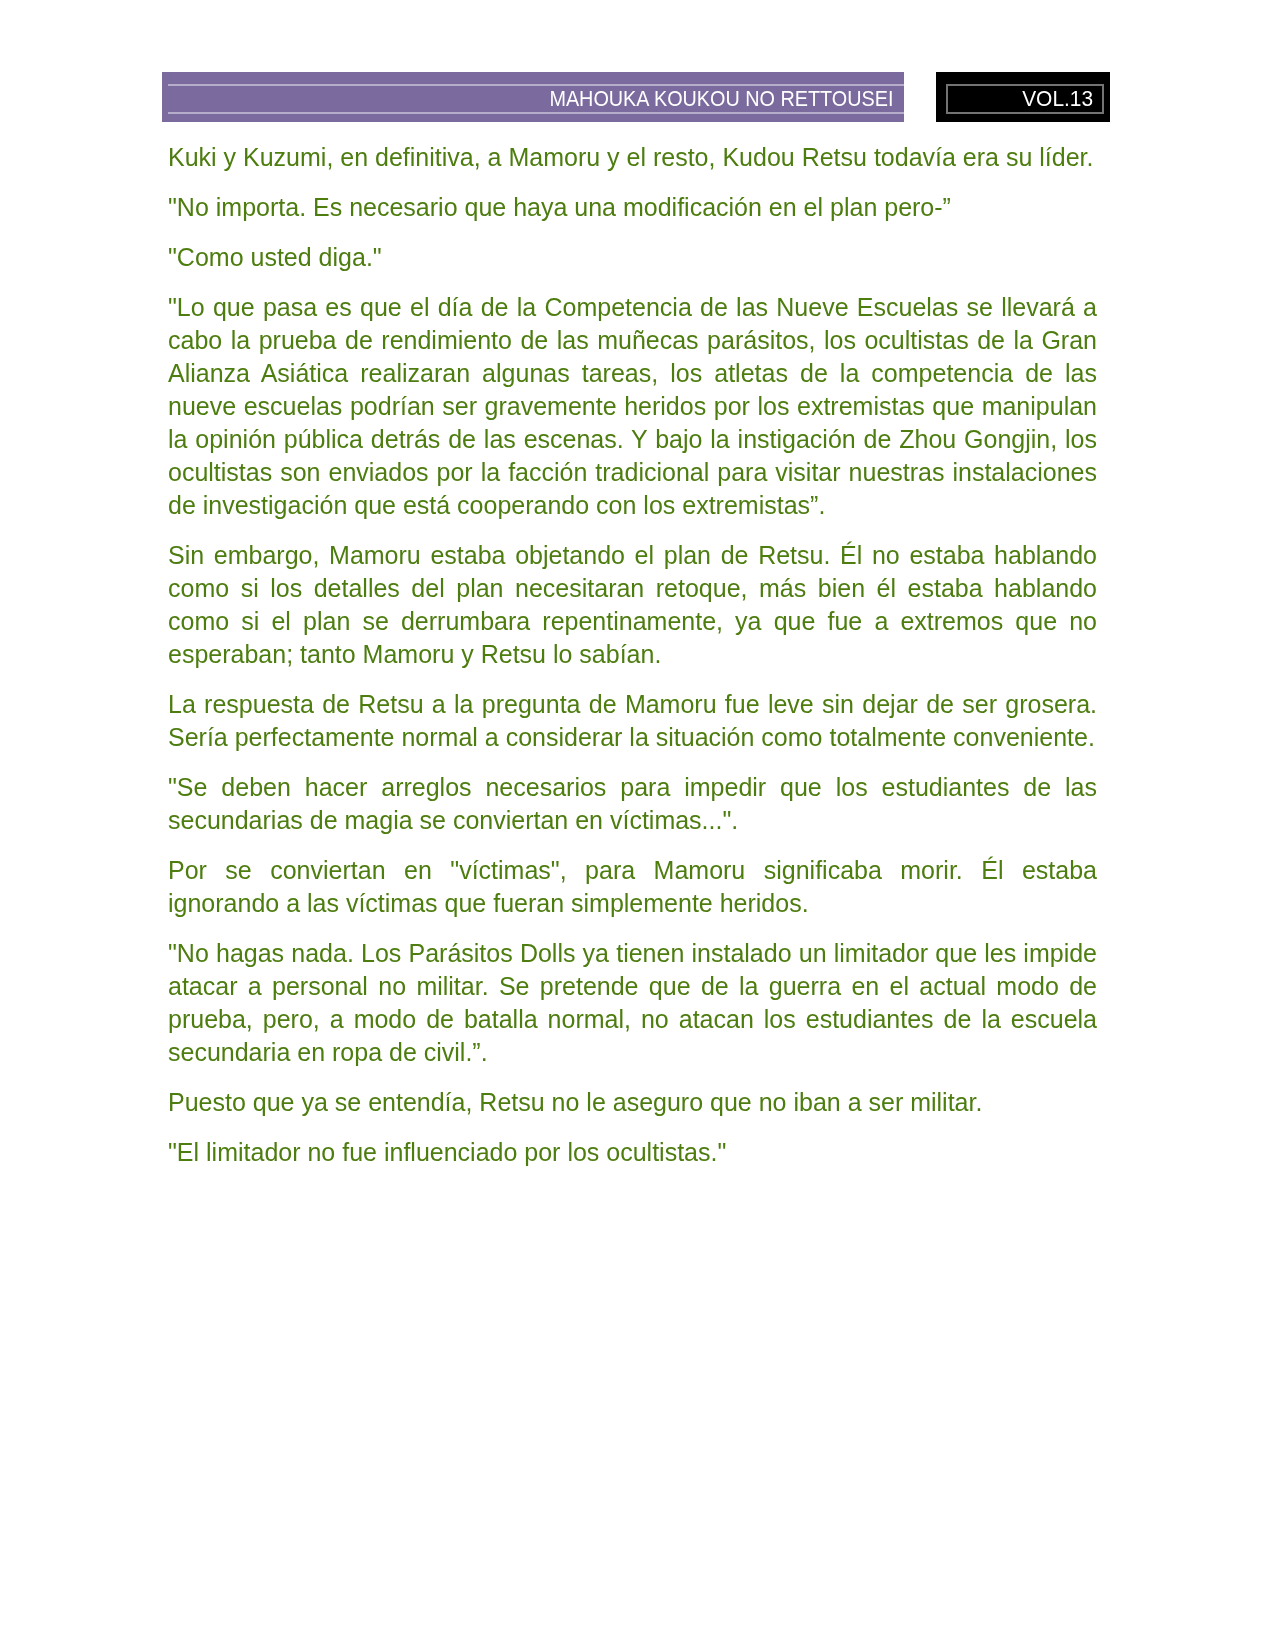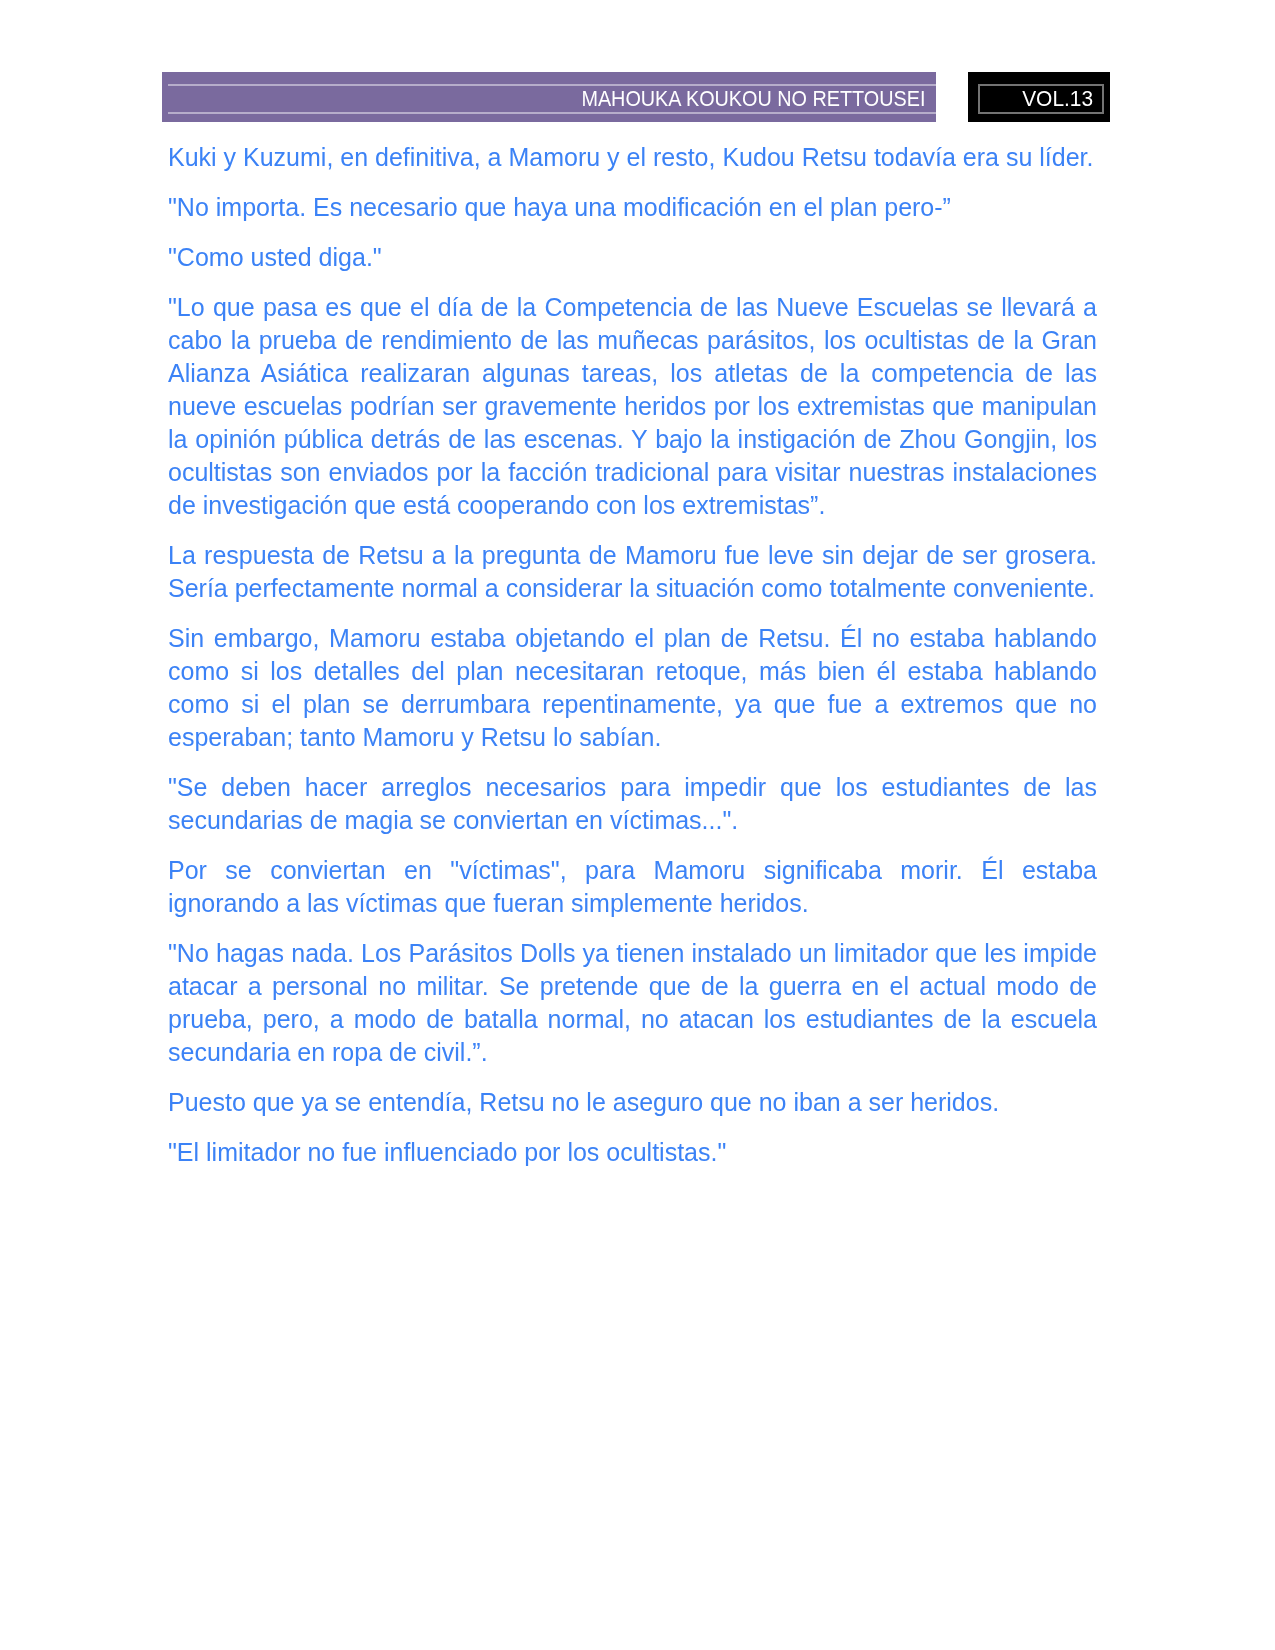--- a/index.html
+++ b/index.html
@@ -17,21 +17,21 @@
   }
   
   .header-bar {
     position: absolute;
     left: 162px;
     top: 72px;
     width: 948px;
     height: 50px;
     display: flex;
   }
-  .hcell { position: relative; height: 100%; }
+  .hcell { position: relative; height: 100%; padding-left: 32px; }
   .hcell-purple { flex: 1 1 auto; background: var(--bar, #7a6a9e); }
   .hcell-black  { width: 142px; background: var(--vol-bg, #000000); margin-left: 32px; }
   .hinner {
     position: absolute;
     top: 12px;
     bottom: 8px;
     left: 6px;
     right: 0;
     border-top: 2px solid var(--bar-line, rgba(255,255,255,0.45));
     border-bottom: 2px solid var(--bar-line, rgba(255,255,255,0.45));
@@ -64,21 +64,21 @@
     display: inline-block;
     transform: scaleX(0.95);
     transform-origin: 100% 50%;
   }
   
   .body-text {
     position: absolute;
     left: 168px;
     top: 141px;
     width: 929px;
-    color: #3b82f6;
+    color: #4d7c0f;
     font-size: 25px;
     line-height: 33px;
     text-align: justify;
     text-justify: inter-word;
   }
   .body-text p {
     margin: 0 0 17px 0;
   }
 </style>
 </head>
@@ -97,22 +97,22 @@
         <span class="hvol">VOL.13</span>
       </div>
     </div>
   </header>
 
   <main class="body-text">
     <p>Kuki y Kuzumi, en definitiva, a Mamoru y el resto, Kudou Retsu todavía era su líder.</p>
     <p>"No importa. Es necesario que haya una modificación en el plan pero-”</p>
     <p>"Como usted diga."</p>
     <p>"Lo que pasa es que el día de la Competencia de las Nueve Escuelas se llevará a cabo la prueba de rendimiento de las muñecas parásitos, los ocultistas de la Gran Alianza Asiática realizaran algunas tareas, los atletas de la competencia de las nueve escuelas podrían ser gravemente heridos por los extremistas que manipulan la opinión pública detrás de las escenas. Y bajo la instigación de Zhou Gongjin, los ocultistas son enviados por la facción tradicional para visitar nuestras instalaciones de investigación que está cooperando con los extremistas”.</p>
+    <p>Sin embargo, Mamoru estaba objetando el plan de Retsu. Él no estaba hablando como si los detalles del plan necesitaran retoque, más bien él estaba hablando como si el plan se derrumbara repentinamente, ya que fue a extremos que no esperaban; tanto Mamoru y Retsu lo sabían.</p>
     <p>La respuesta de Retsu a la pregunta de Mamoru fue leve sin dejar de ser grosera. Sería perfectamente normal a considerar la situación como totalmente conveniente.</p>
-    <p>Sin embargo, Mamoru estaba objetando el plan de Retsu. Él no estaba hablando como si los detalles del plan necesitaran retoque, más bien él estaba hablando como si el plan se derrumbara repentinamente, ya que fue a extremos que no esperaban; tanto Mamoru y Retsu lo sabían.</p>
     <p>"Se deben hacer arreglos necesarios para impedir que los estudiantes de las secundarias de magia se conviertan en víctimas...".</p>
     <p>Por se conviertan en "víctimas", para Mamoru significaba morir. Él estaba ignorando a las víctimas que fueran simplemente heridos.</p>
     <p>"No hagas nada. Los Parásitos Dolls ya tienen instalado un limitador que les impide atacar a personal no militar. Se pretende que de la guerra en el actual modo de prueba, pero, a modo de batalla normal, no atacan los estudiantes de la escuela secundaria en ropa de civil.”.</p>
-    <p>Puesto que ya se entendía, Retsu no le aseguro que no iban a ser heridos.</p>
+    <p>Puesto que ya se entendía, Retsu no le aseguro que no iban a ser militar.</p>
     <p>"El limitador no fue influenciado por los ocultistas."</p>
   </main>
 
 </div>
 
 </body></html>

